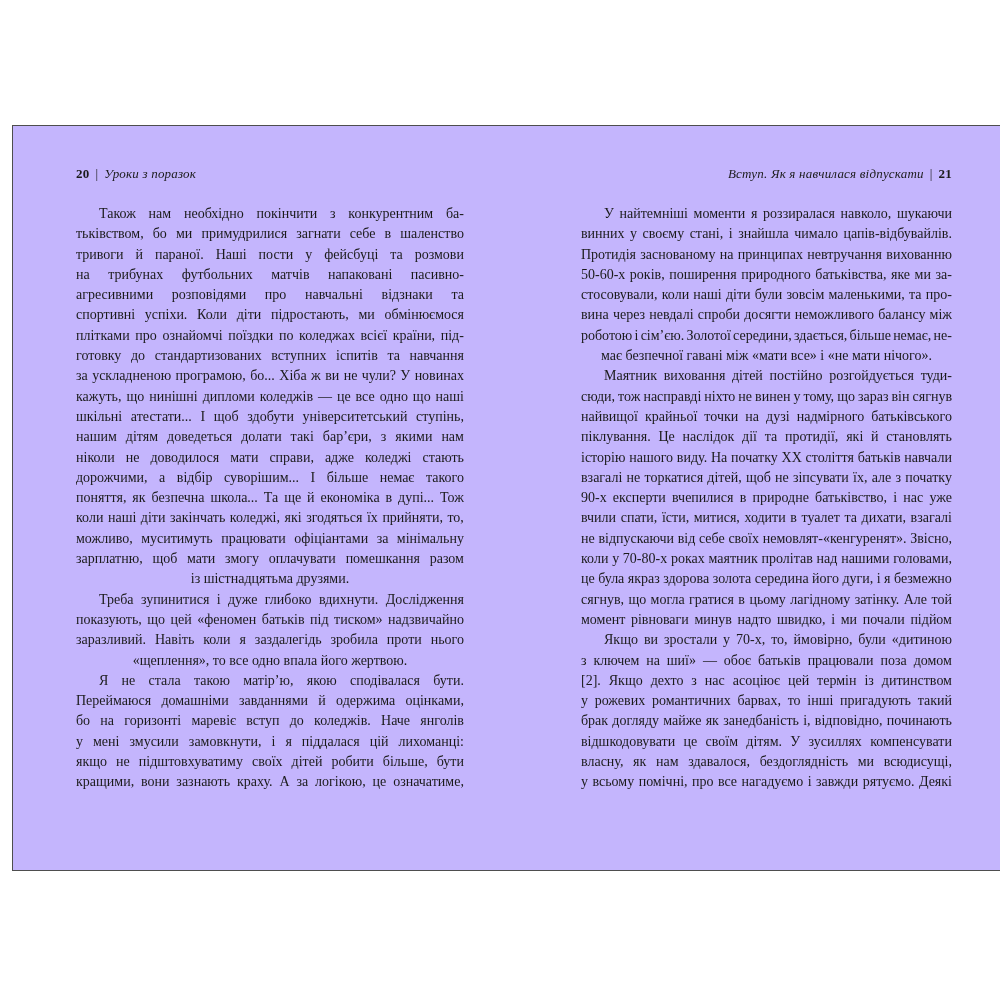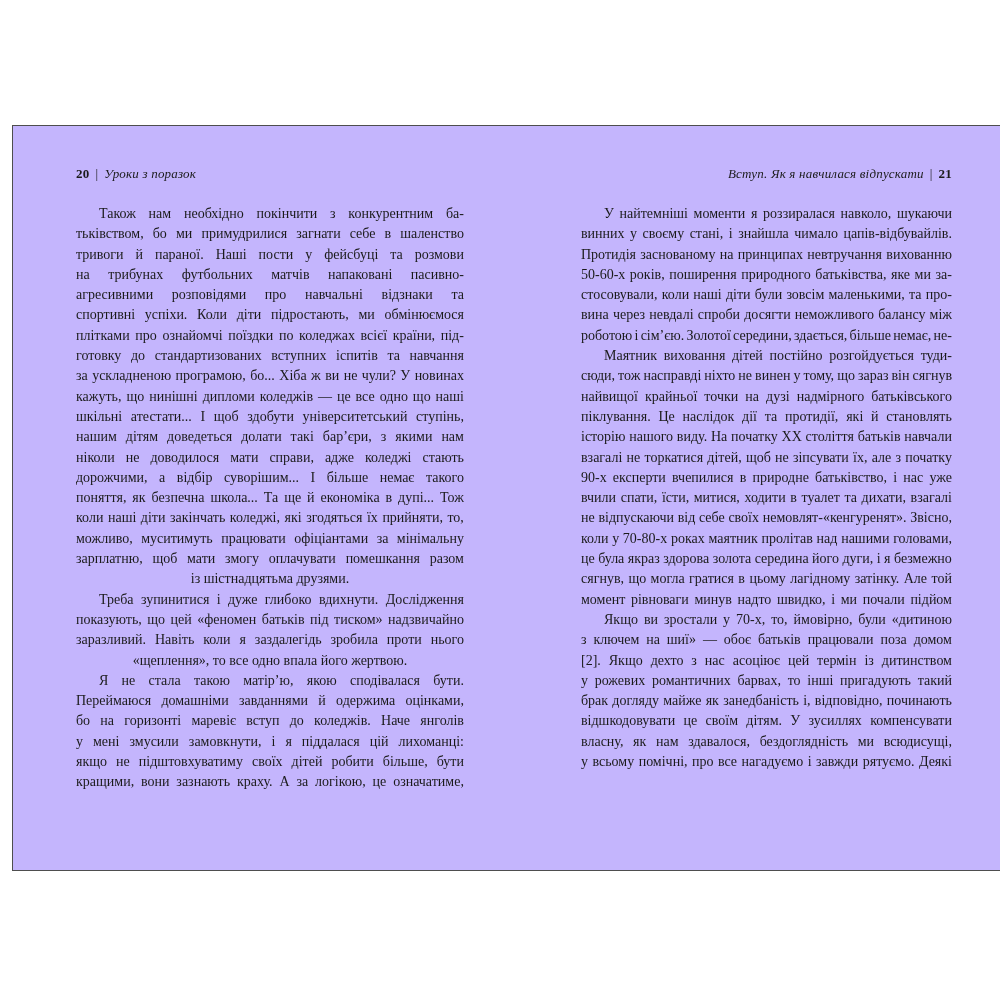--- a/index.html
+++ b/index.html
@@ -90,20 +90,21 @@
       <span class="runtitle">Вступ. Як я навчилася відпускати</span><span class="sep">|</span><span class="pagenum">21</span>
     </div>
     <div class="textcol">
         <div class="line first"><span>У</span><span>найтемніші</span><span>моменти</span><span>я</span><span>роззиралася</span><span>навколо,</span><span>шукаючи</span></div>
         <div class="line"><span>винних</span><span>у</span><span>своєму</span><span>стані,</span><span>і</span><span>знайшла</span><span>чимало</span><span>цапів-відбувайлів.</span></div>
         <div class="line"><span>Протидія</span><span>заснованому</span><span>на</span><span>принципах</span><span>невтручання</span><span>вихованню</span></div>
         <div class="line"><span>50-60-х</span><span>років,</span><span>поширення</span><span>природного</span><span>батьківства,</span><span>яке</span><span>ми</span><span>за-</span></div>
         <div class="line"><span>стосовували,</span><span>коли</span><span>наші</span><span>діти</span><span>були</span><span>зовсім</span><span>маленькими,</span><span>та</span><span>про-</span></div>
         <div class="line"><span>вина</span><span>через</span><span>невдалі</span><span>спроби</span><span>досягти</span><span>неможливого</span><span>балансу</span><span>між</span></div>
         <div class="line"><span>роботою</span><span>і</span><span>сім’єю.</span><span>Золотої</span><span>середини,</span><span>здається,</span><span>більше</span><span>немає,</span><span>не-</span></div>
+        <div class="line last">має безпечної гавані між «мати все» і «не мати нічого».</div>
         <div class="line first"><span>Маятник</span><span>виховання</span><span>дітей</span><span>постійно</span><span>розгойдується</span><span>туди-</span></div>
         <div class="line"><span>сюди,</span><span>тож</span><span>насправді</span><span>ніхто</span><span>не</span><span>винен</span><span>у</span><span>тому,</span><span>що</span><span>зараз</span><span>він</span><span>сягнув</span></div>
         <div class="line"><span>найвищої</span><span>крайньої</span><span>точки</span><span>на</span><span>дузі</span><span>надмірного</span><span>батьківського</span></div>
         <div class="line"><span>піклування.</span><span>Це</span><span>наслідок</span><span>дії</span><span>та</span><span>протидії,</span><span>які</span><span>й</span><span>становлять</span></div>
         <div class="line"><span>історію</span><span>нашого</span><span>виду.</span><span>На</span><span>початку</span><span>XX</span><span>століття</span><span>батьків</span><span>навчали</span></div>
         <div class="line"><span>взагалі</span><span>не</span><span>торкатися</span><span>дітей,</span><span>щоб</span><span>не</span><span>зіпсувати</span><span>їх,</span><span>але</span><span>з</span><span>початку</span></div>
         <div class="line"><span>90-х</span><span>експерти</span><span>вчепилися</span><span>в</span><span>природне</span><span>батьківство,</span><span>і</span><span>нас</span><span>уже</span></div>
         <div class="line"><span>вчили</span><span>спати,</span><span>їсти,</span><span>митися,</span><span>ходити</span><span>в</span><span>туалет</span><span>та</span><span>дихати,</span><span>взагалі</span></div>
         <div class="line"><span>не</span><span>відпускаючи</span><span>від</span><span>себе</span><span>своїх</span><span>немовлят-«кенгуренят».</span><span>Звісно,</span></div>
         <div class="line"><span>коли</span><span>у</span><span>70-80-х</span><span>роках</span><span>маятник</span><span>пролітав</span><span>над</span><span>нашими</span><span>головами,</span></div>

